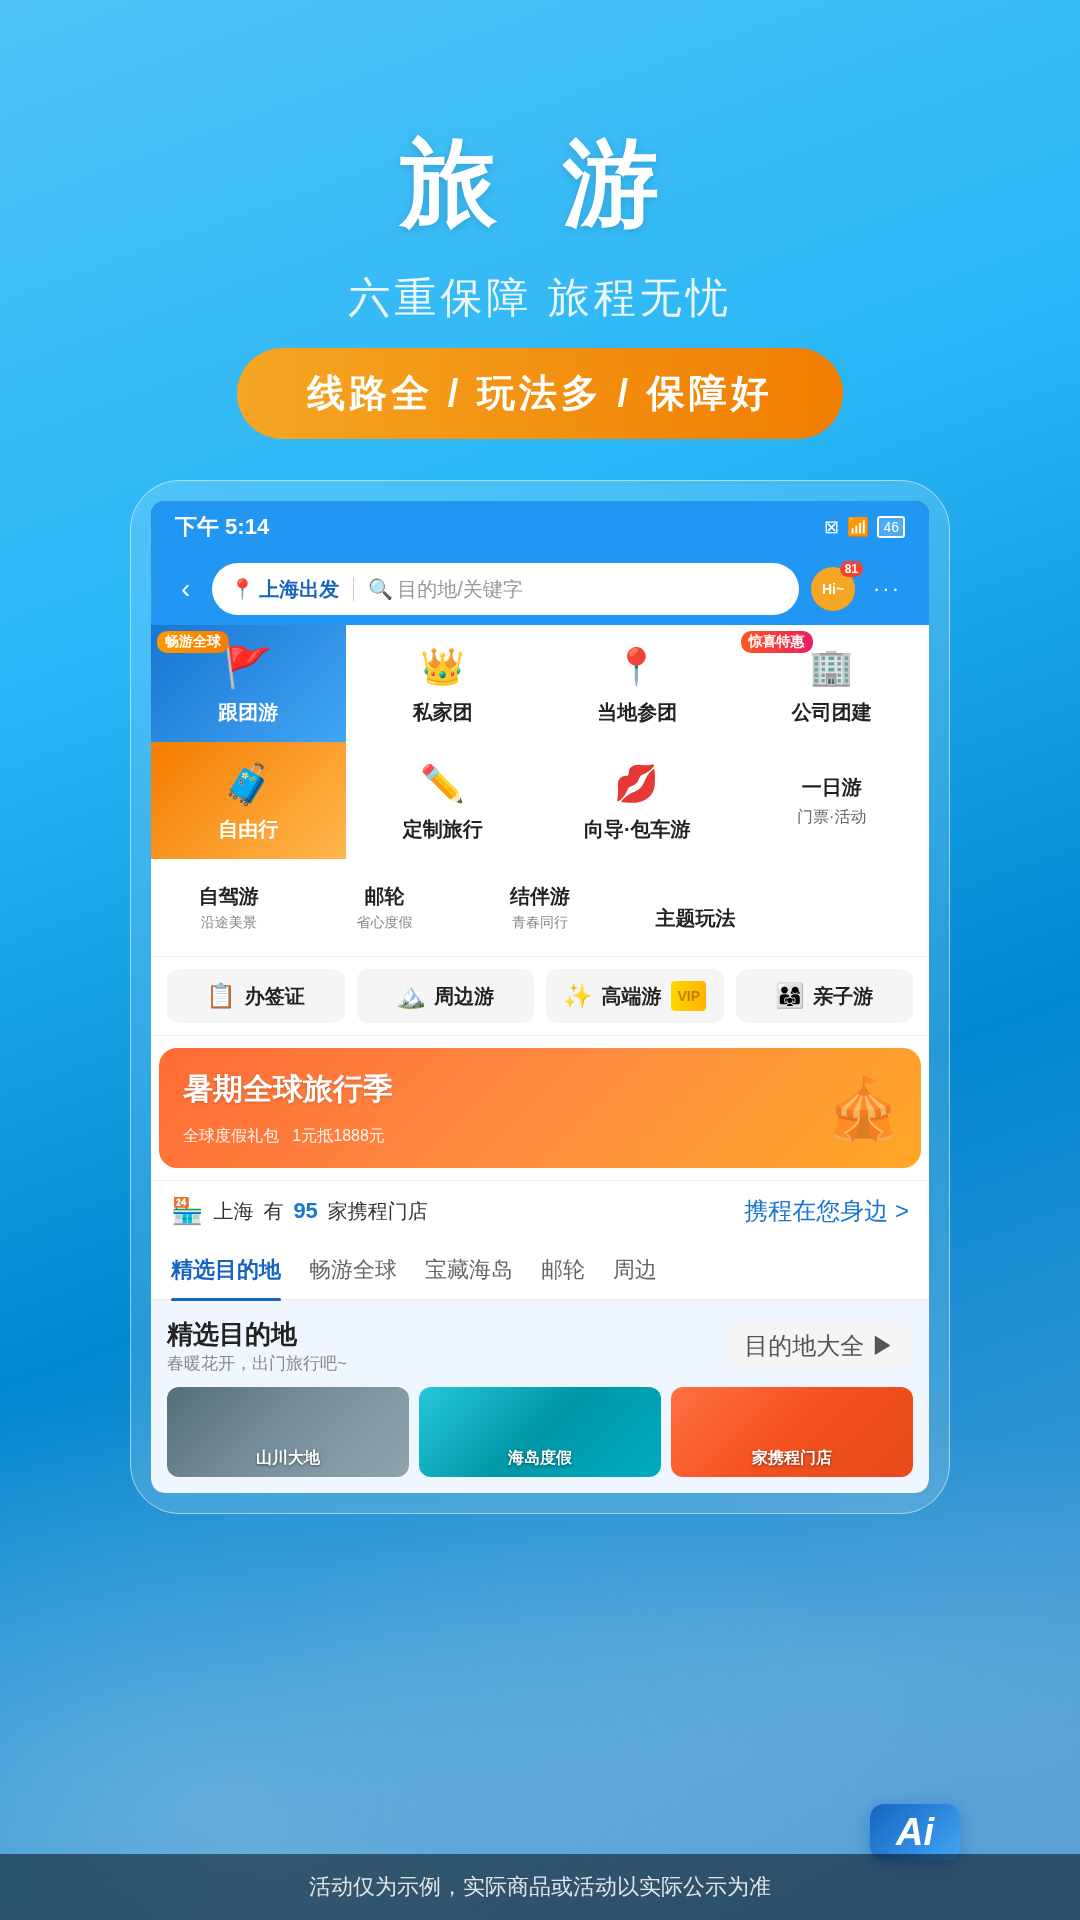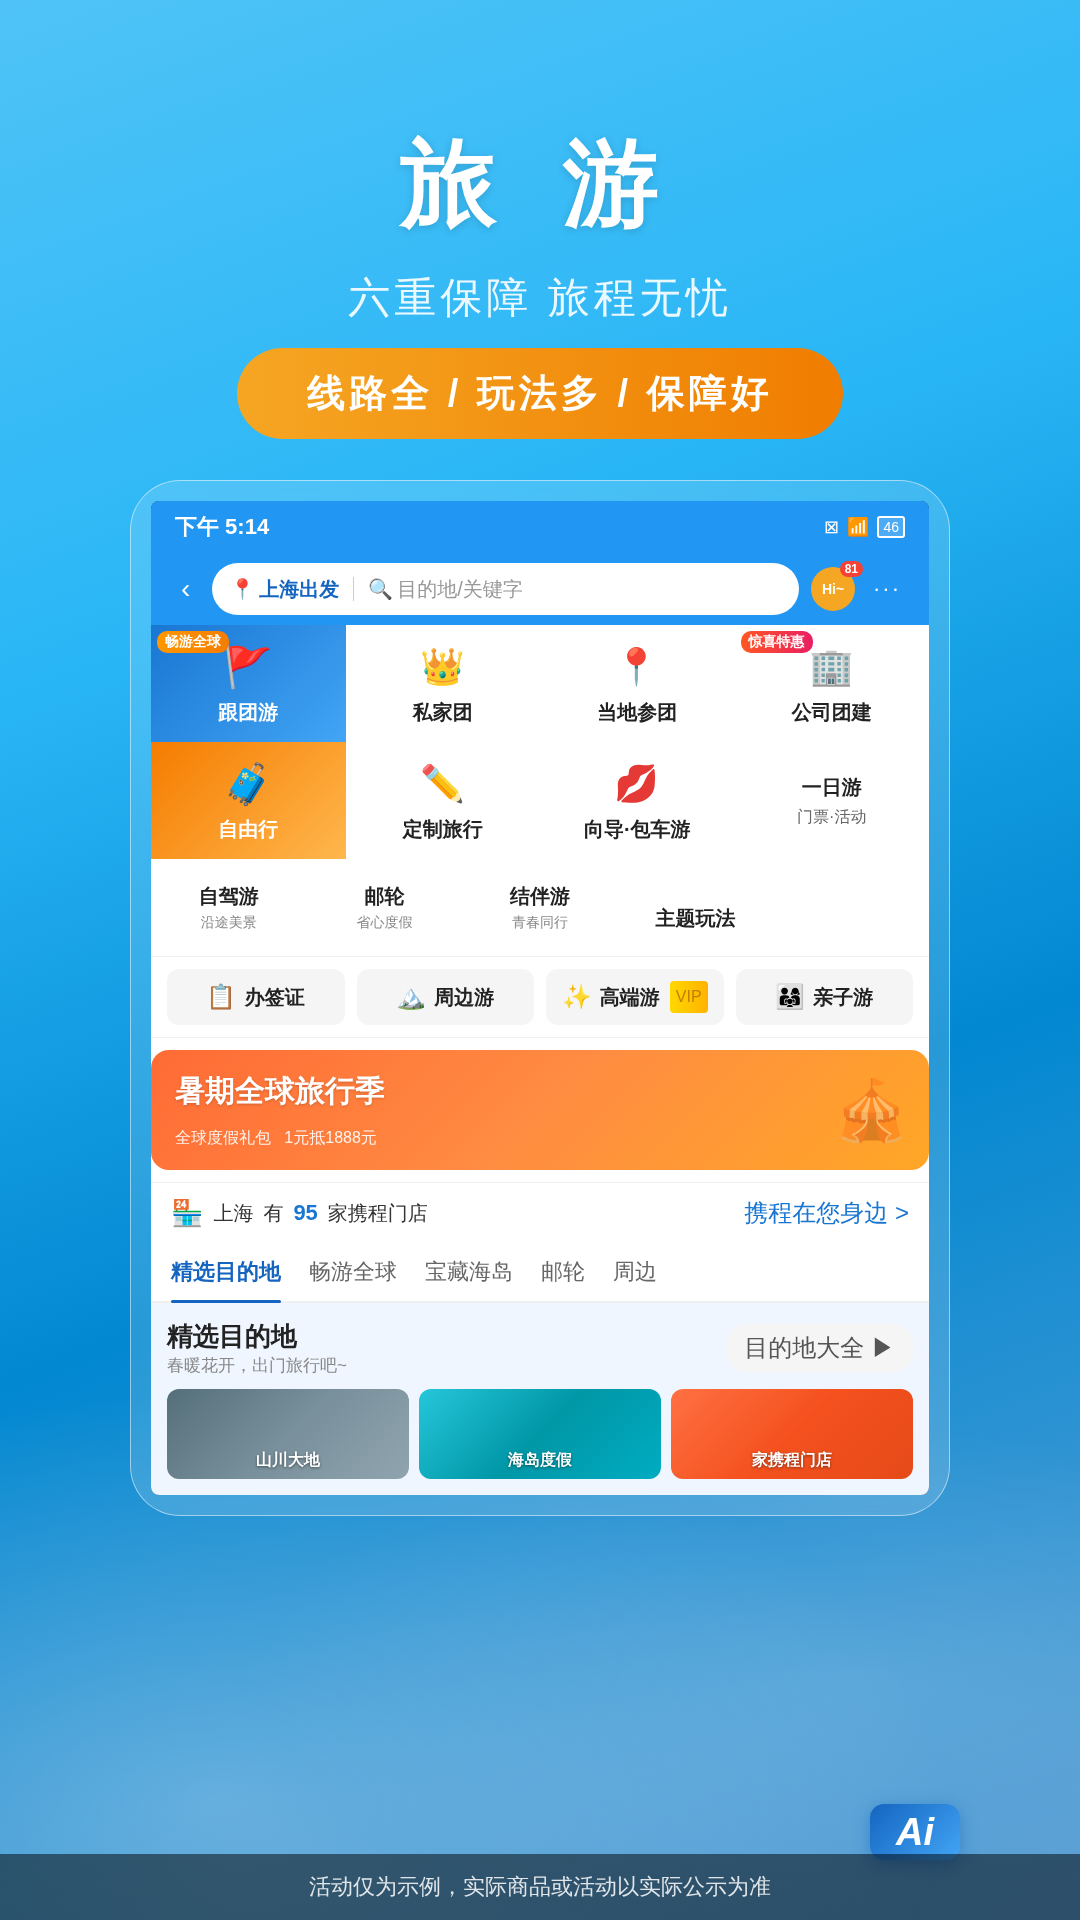--- a/index.html
+++ b/index.html
@@ -64,21 +64,21 @@
       transform: translateX(-50%);
       width: 820px;
       background: rgba(255,255,255,0.15);
       border-radius: 50px;
       padding: 20px;
       backdrop-filter: blur(10px);
       border: 1.5px solid rgba(255,255,255,0.5);
     }
     .phone-inner {
       background: #404040;
-      border-radius: 8px;
+      border-radius: 14px;
       overflow: hidden;
       width: 100%;
     }
 
     
     .status-bar {
       background: #2196f3;
       display: flex;
       justify-content: space-between;
       align-items: center;
@@ -322,31 +322,31 @@
       font-weight: 600;
       color: #222;
       position: relative;
     }
     .quick-item .q-icon {
       font-size: 24px;
     }
     .vip-badge {
       background: linear-gradient(90deg, #ffd700, #ffb300);
       color: #c17f00;
-      font-size: 16px;
-      font-weight: 400;
+      font-size: 14px;
+      font-weight: 700;
       padding: 7px 6px;
       border-radius: 4px;
       margin-left: 2px;
     }
 
     
     .banner-section {
       background: #fff;
-      padding: 12px 0;
+      padding: 12px 8px;
     }
     .banner {
       background: linear-gradient(135deg, #ff6b35, #ff8c42, #ffa726);
       border-radius: 18px;
       height: 120px;
       display: flex;
       align-items: center;
       justify-content: space-between;
       padding: 0 24px;
       overflow: hidden;

